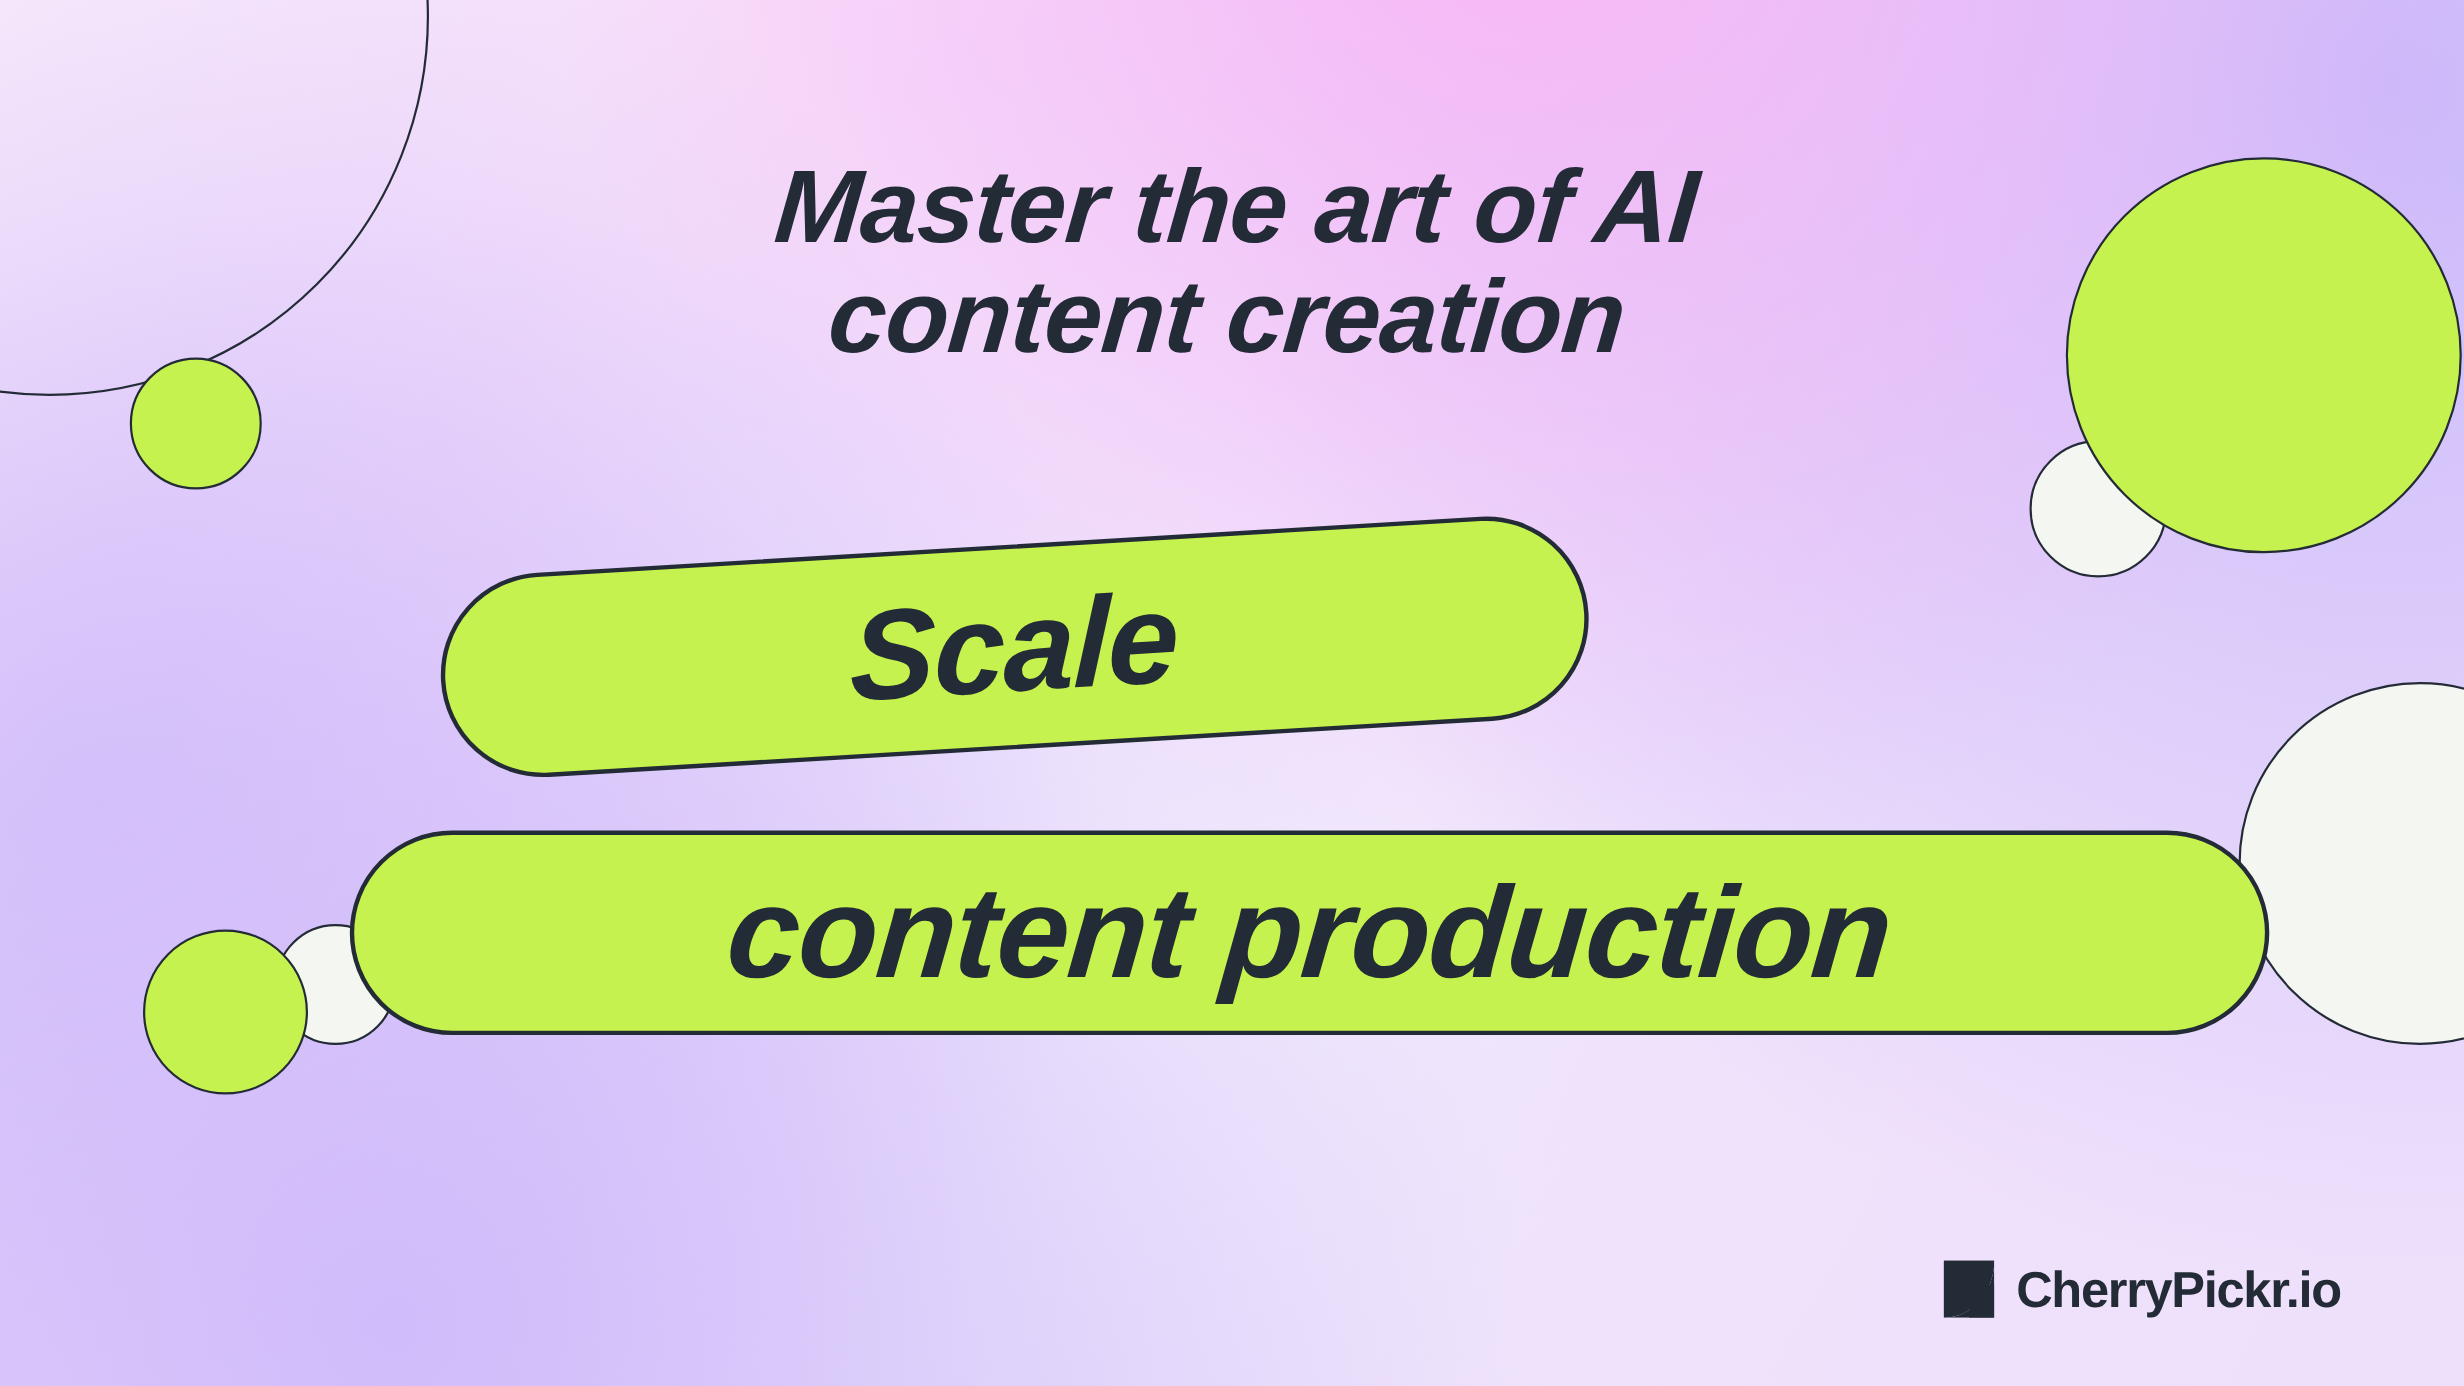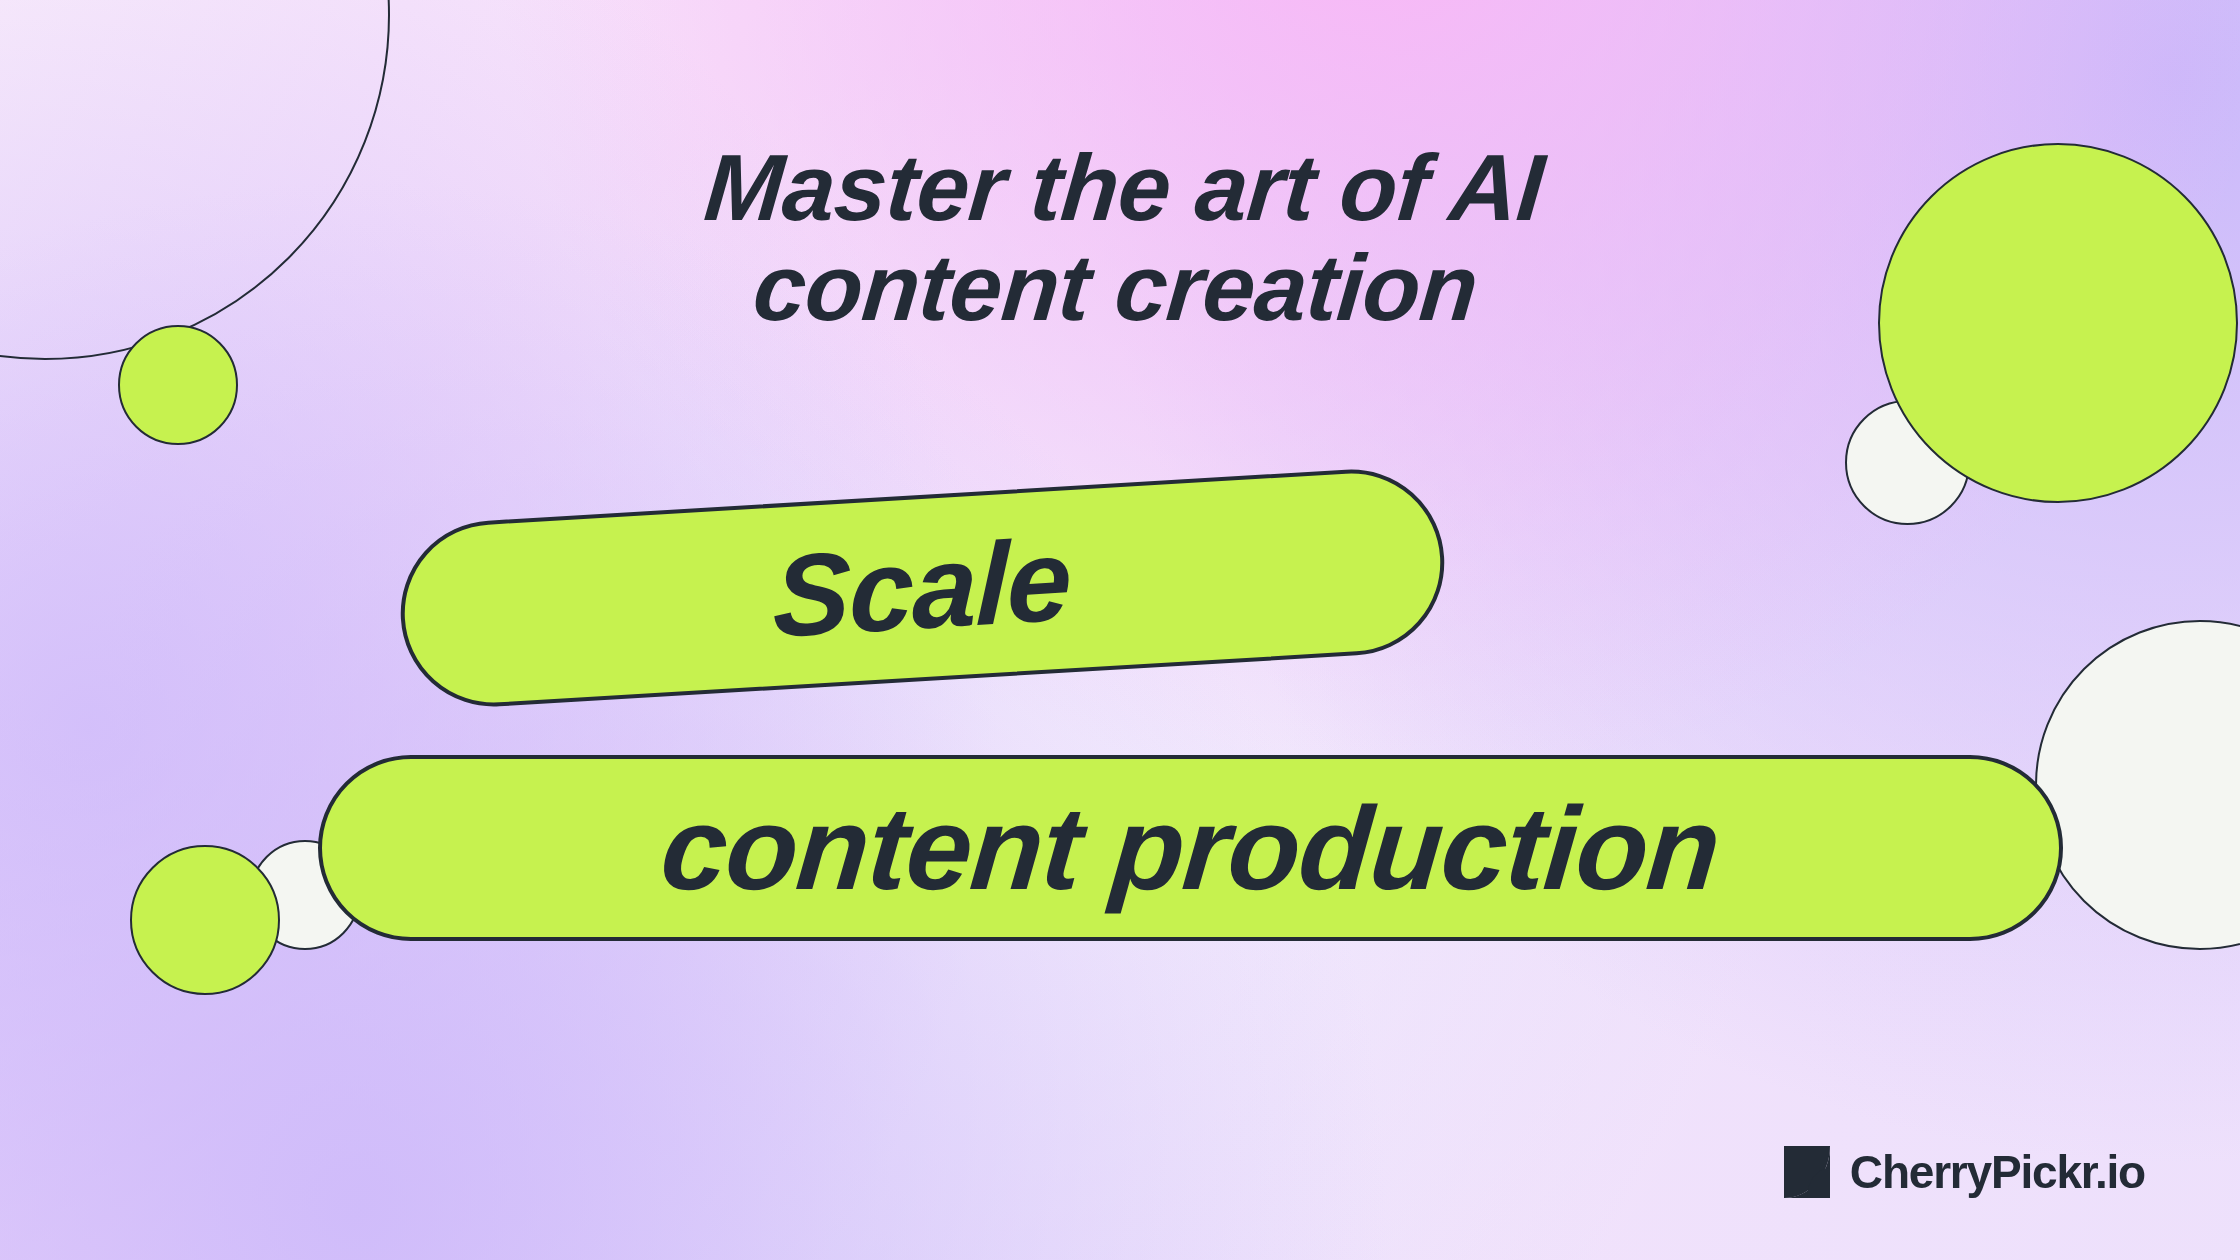--- a/index.html
+++ b/index.html
@@ -122,21 +122,21 @@
     height:186px;
     border-radius:94px;
     font-size:118px;
     z-index:4;
   }
   #pill-production .pill-text{ transform:skewX(-5deg); display:block; }
 
   
   .logo{
     position:absolute;
-    right:95px;
+    right:112px;
     bottom:62px;
     display:flex;
     align-items:center;
     gap:20px;
     z-index:6;
   }
   .logo-mark{
     position:relative;
     width:46px;
     height:52px;

